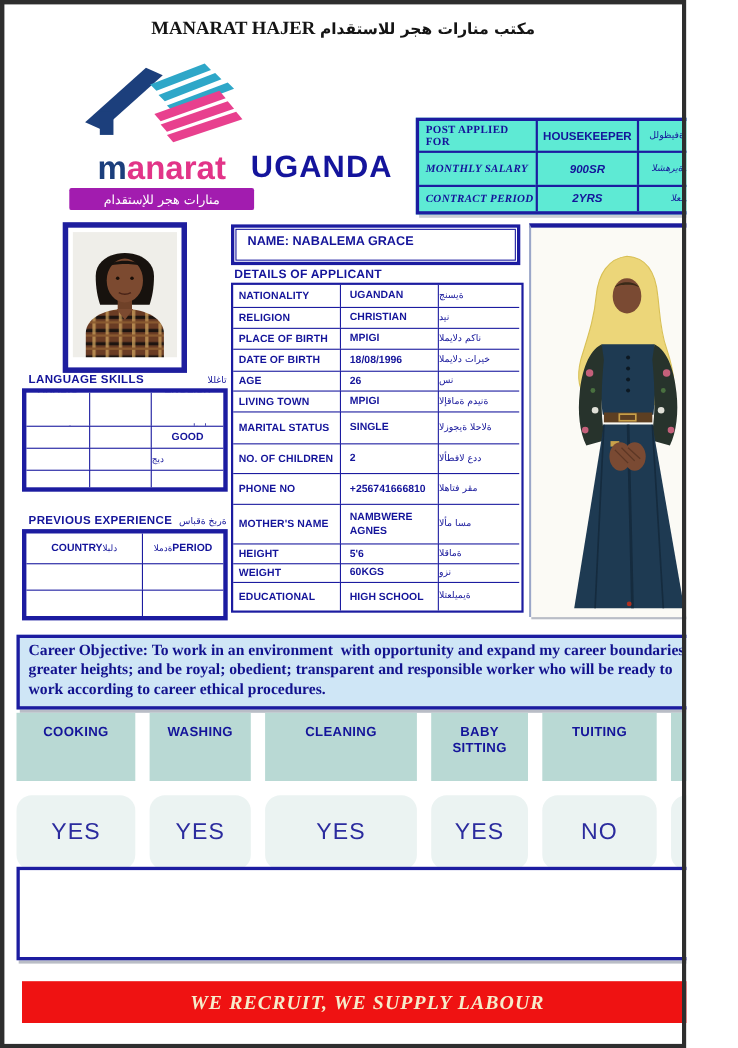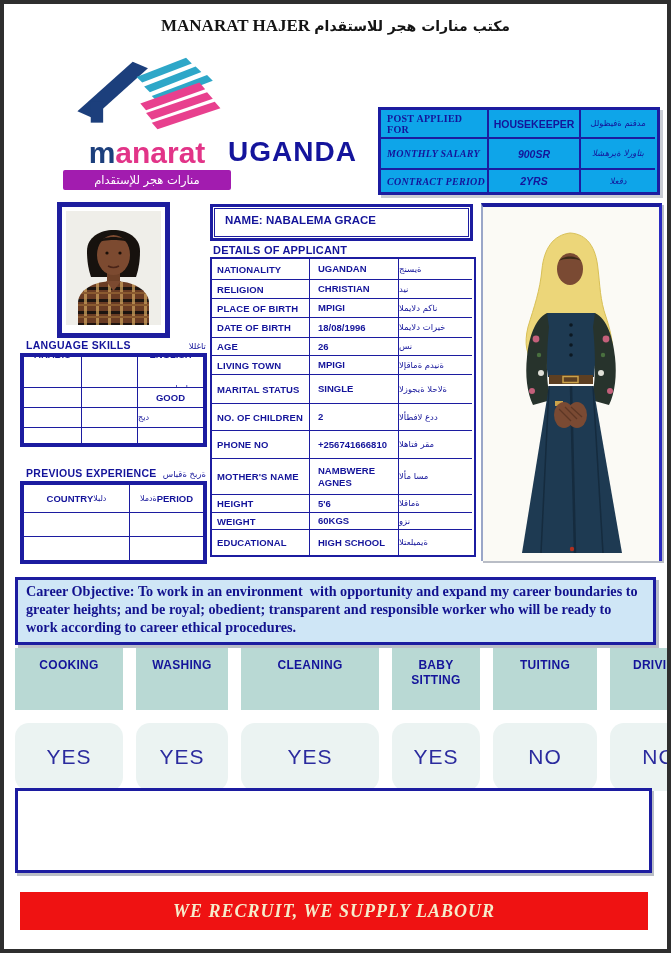--- a/index.html
+++ b/index.html
@@ -2,21 +2,21 @@
 <html><head>
 <meta charset="utf-8">
 <style>
   :root{
     --nb:#1c1ca0;        
     --nt:#14149a;        
     --dark:#2e2e2e;
   }
   *{box-sizing:border-box;margin:0;padding:0;}
   body{background:#ffffff;font-family:"Liberation Sans",sans-serif;}
-  .page{position:relative;width:671px;height:953px;background:#ffffff;overflow:hidden;}
+  .page{position:relative;width:624px;height:953px;background:#ffffff;overflow:hidden;}
   .page-frame{position:absolute;inset:0;border:4px solid var(--dark);pointer-events:none;z-index:50;}
   .ar{font-family:"DejaVu Sans",sans-serif;}
 
   
   .doc-title{position:absolute;top:16px;left:0;width:100%;text-align:center;color:#141414;
     font-family:"Liberation Serif",serif;font-weight:bold;font-size:17px;}
   .doc-title .t-ar{font-size:14px;font-weight:bold;}
 
   
   .logo{position:absolute;left:52px;top:54px;width:190px;text-align:center;}
@@ -25,21 +25,21 @@
   .brand .b-rest{color:#e23488;}
   .brand-banner{margin:2px auto 0;width:168px;height:20px;background:#a21caf;color:#fff;
     font-size:11.5px;line-height:20px;border-radius:2px;}
 
   
   .uganda{position:absolute;left:228px;top:136px;font-size:28px;font-weight:800;color:#14149c;letter-spacing:1px;}
 
   
   .post-table{position:absolute;left:378px;top:107px;width:282px;display:grid;
     grid-template-columns:106px 92px 76px;grid-template-rows:27px 31px 24px;
-    border:3px solid var(--nb);background:#0ea5e9;box-shadow:3px 3px 0 #c9ccd4;}
+    border:3px solid var(--nb);background:#5eead4;box-shadow:3px 3px 0 #c9ccd4;}
   .pt-row{display:contents;}
   .pt-row>div{display:flex;align-items:center;color:var(--nt);overflow:hidden;}
   .pt-row:nth-child(n+2)>div{border-top:2px solid var(--nb);font-style:italic;}
   .pt-row>div:nth-child(2),.pt-row>div:nth-child(3){border-left:2px solid var(--nb);}
   .pt-label{padding-left:6px;font-family:"Liberation Serif",serif;font-weight:bold;font-size:10px;letter-spacing:.3px;}
   .pt-value{justify-content:center;font-weight:bold;font-size:10.5px;}
   .pt-ar{justify-content:center;font-size:8.5px;text-align:center;line-height:1.2;}
 
   
   .passport{position:absolute;left:57px;top:202px;border:5px solid #1e1e9e;background:#fff;padding:4px;}

